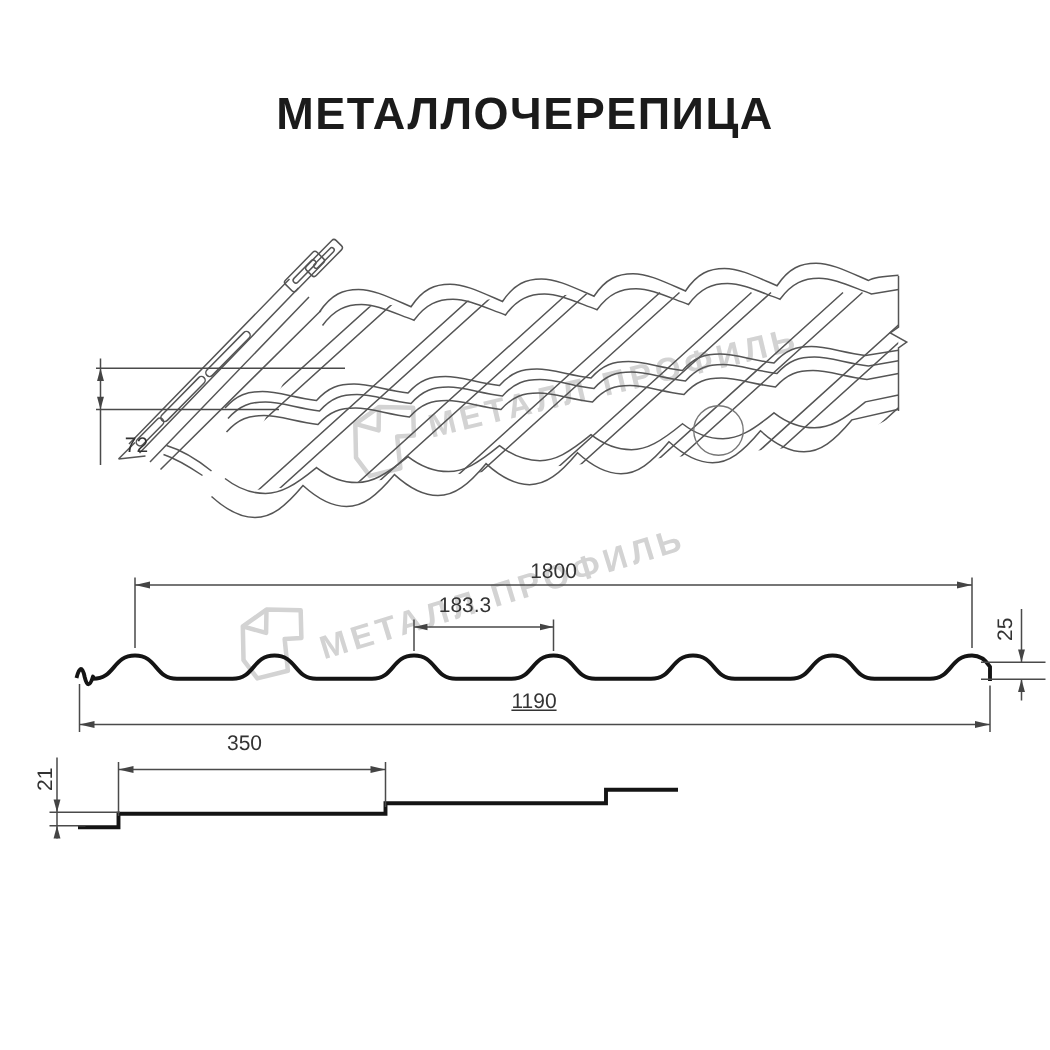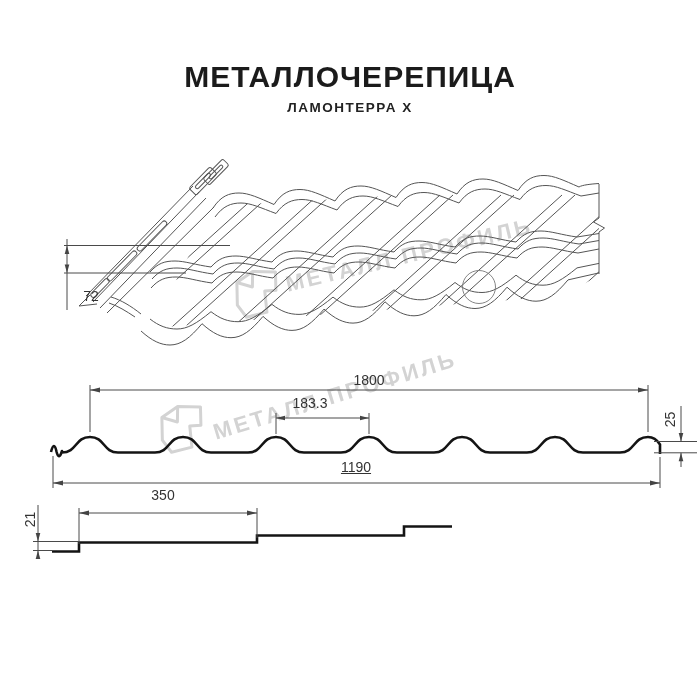--- a/index.html
+++ b/index.html
@@ -16,21 +16,20 @@
   .wm-logo{position:absolute;z-index:1;pointer-events:none;}
   svg.draw{position:absolute;left:0;top:0;z-index:2;}
   .lbl{z-index:3;}
 </style>
 </head>
 <body>
 
 <div id="page">
 
   <div class="title">МЕТАЛЛОЧЕРЕПИЦА</div>
-  <div class="subtitle">ЛАМОНТЕРРА X</div>
 
   <svg class="wm-logo" style="left:229px;top:269px;transform:rotate(-14deg);" width="56" height="48" viewBox="0 0 56 48">
     <g fill="none" stroke="#d3d3d3" stroke-width="3" stroke-linejoin="round">
       <path d="M6,31 L11,9 L29,2 L51,8 L47,26 L36,24 L33,45 L12,45 Z"></path>
       <path d="M11,9 L25,17 L29,2"></path>
     </g>
   </svg>
   <span class="wm-text" style="left:286px;top:272px;transform:rotate(-13.5deg);">МЕТАЛЛ ПРОФИЛЬ</span>
 
   <svg class="wm-logo" style="left:154px;top:404px;transform:rotate(-14deg);" width="56" height="48" viewBox="0 0 56 48">

